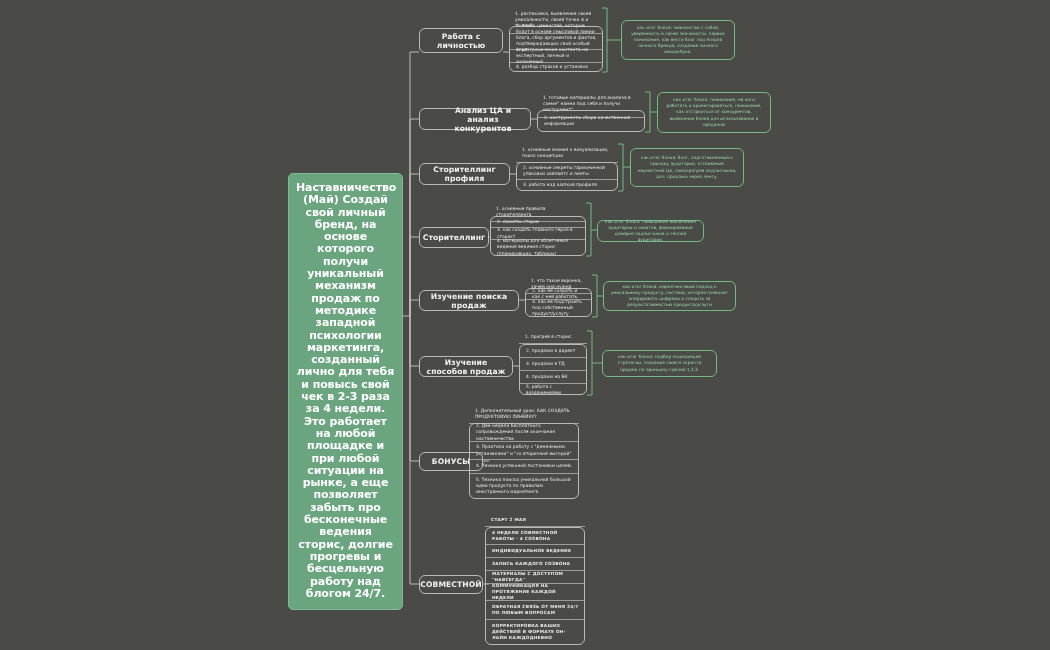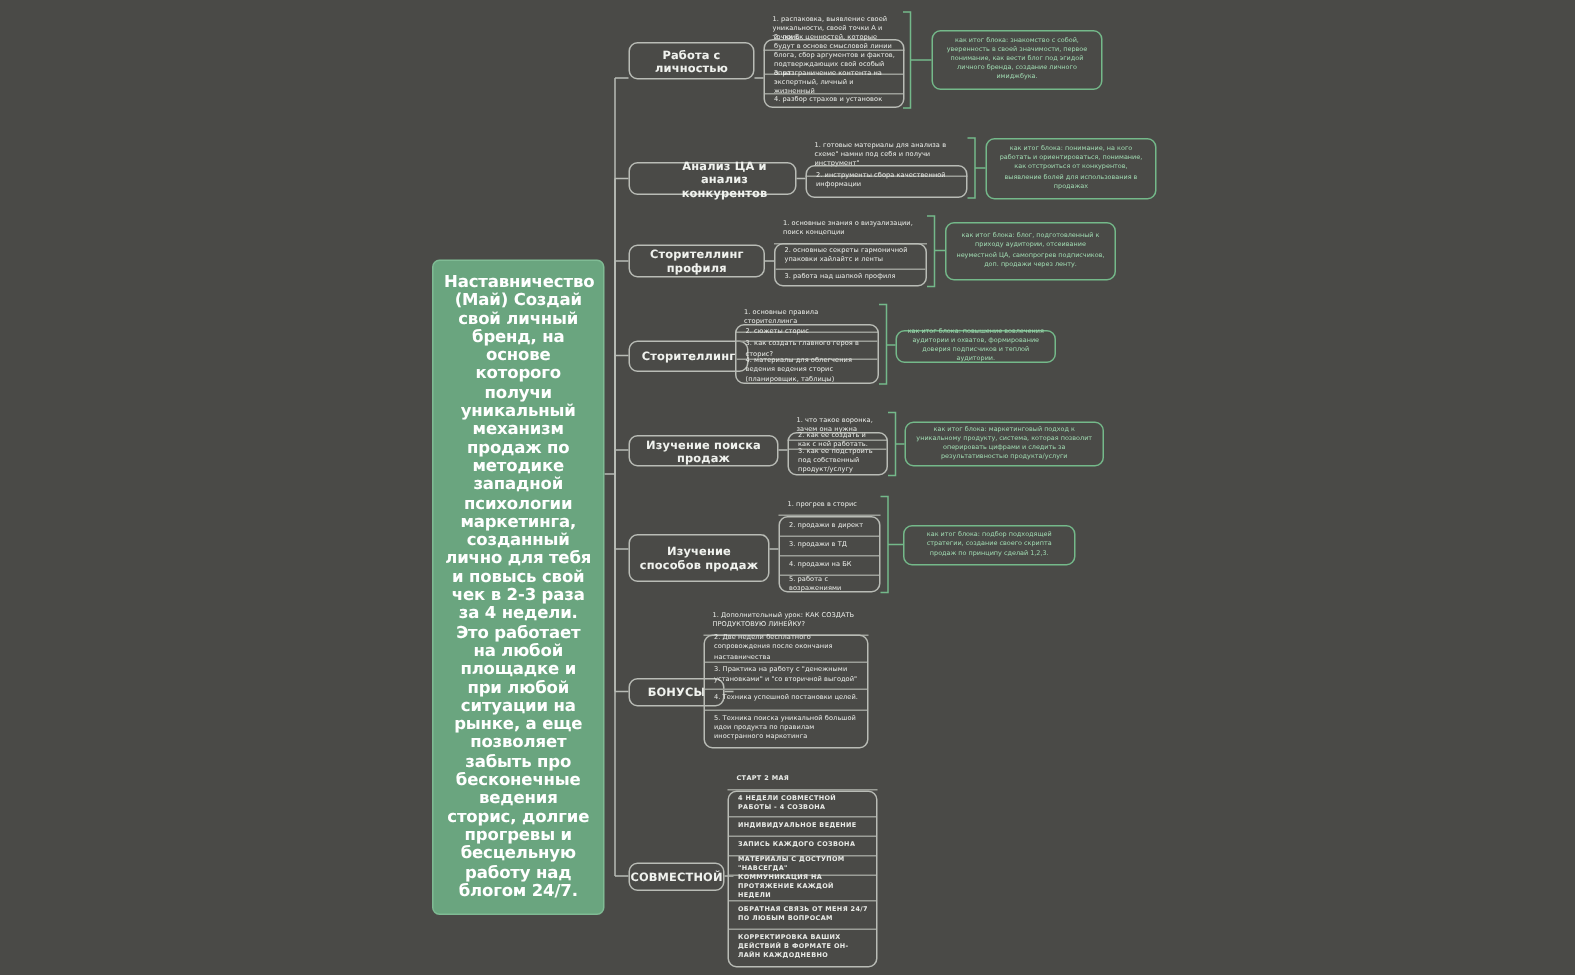--- a/index.html
+++ b/index.html
@@ -204,21 +204,21 @@
       <span>2. основные секреты гармоничной упаковки хайлайтс и ленты</span>
     </div>
     <div class="row" style="height:11px;">
       <span>3. работа над шапкой профиля</span>
     </div>
   </div>
   <div class="outcome" style="left:630px;top:148px;width:114px;height:39px;">
     <span>как итог блока: блог, подготовленный к приходу аудитории, отсеивание неуместной ЦА, самопрогрев подписчиков, доп. продажи через ленту.</span>
   </div>
 
-  <div class="branch" style="left:419px;top:227px;width:80px;height:21px;">
+  <div class="branch" style="left:419px;top:227px;width:70px;height:21px;">
     <span>Сторителлинг</span>
   </div>
   <div class="freerow" style="left:490px;top:203px;width:96px;">
     <span>1. основные правила сторителлинга</span>
   </div>
   <div class="group" style="left:490px;top:216px;width:96px;height:40px;">
     <div class="row" style="height:11px;">
       <span>2. сюжеты сторис</span>
     </div>
     <div class="row" style="height:12px;">
@@ -243,21 +243,21 @@
       <span>2. как ее создать и как с ней работать.</span>
     </div>
     <div class="row" style="height:16px;">
       <span>3. как ее подстроить под собственный продукт/услугу</span>
     </div>
   </div>
   <div class="outcome" style="left:603px;top:281px;width:133px;height:30px;">
     <span>как итог блока: маркетинговый подход к уникальному продукту, система, которая позволит оперировать цифрами и следить за результативностью продукта/услуги</span>
   </div>
 
-  <div class="branch" style="left:419px;top:356px;width:94px;height:32px;">
+  <div class="branch" style="left:419px;top:356px;width:94px;height:21px;">
     <span>Изучение способов продаж</span>
   </div>
   <div class="freerow" style="left:519px;top:331px;width:68px;">
     <span>1. прогрев в сторис</span>
   </div>
   <div class="group" style="left:519px;top:344px;width:68px;height:51px;">
     <div class="row" style="height:13px;">
       <span>2. продажи в директ</span>
     </div>
     <div class="row" style="height:13px;">

